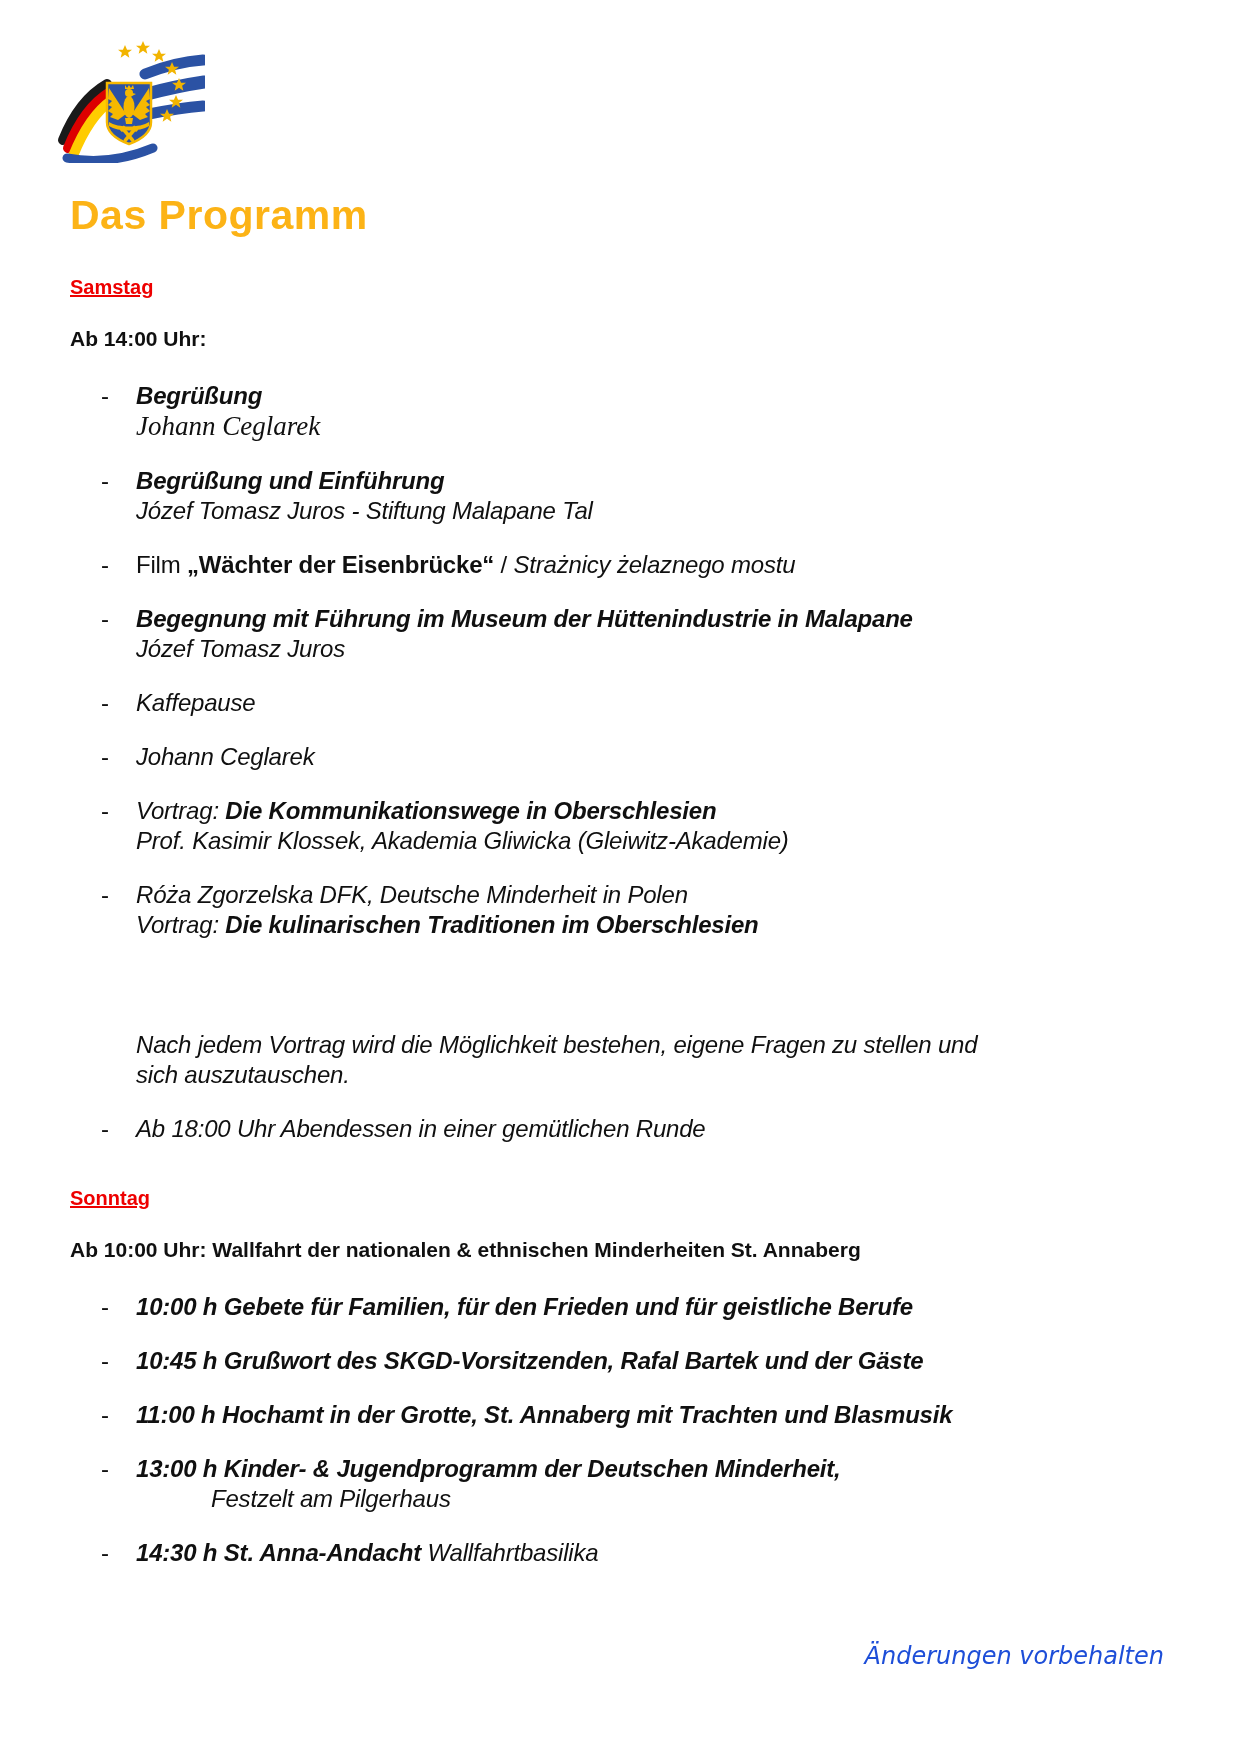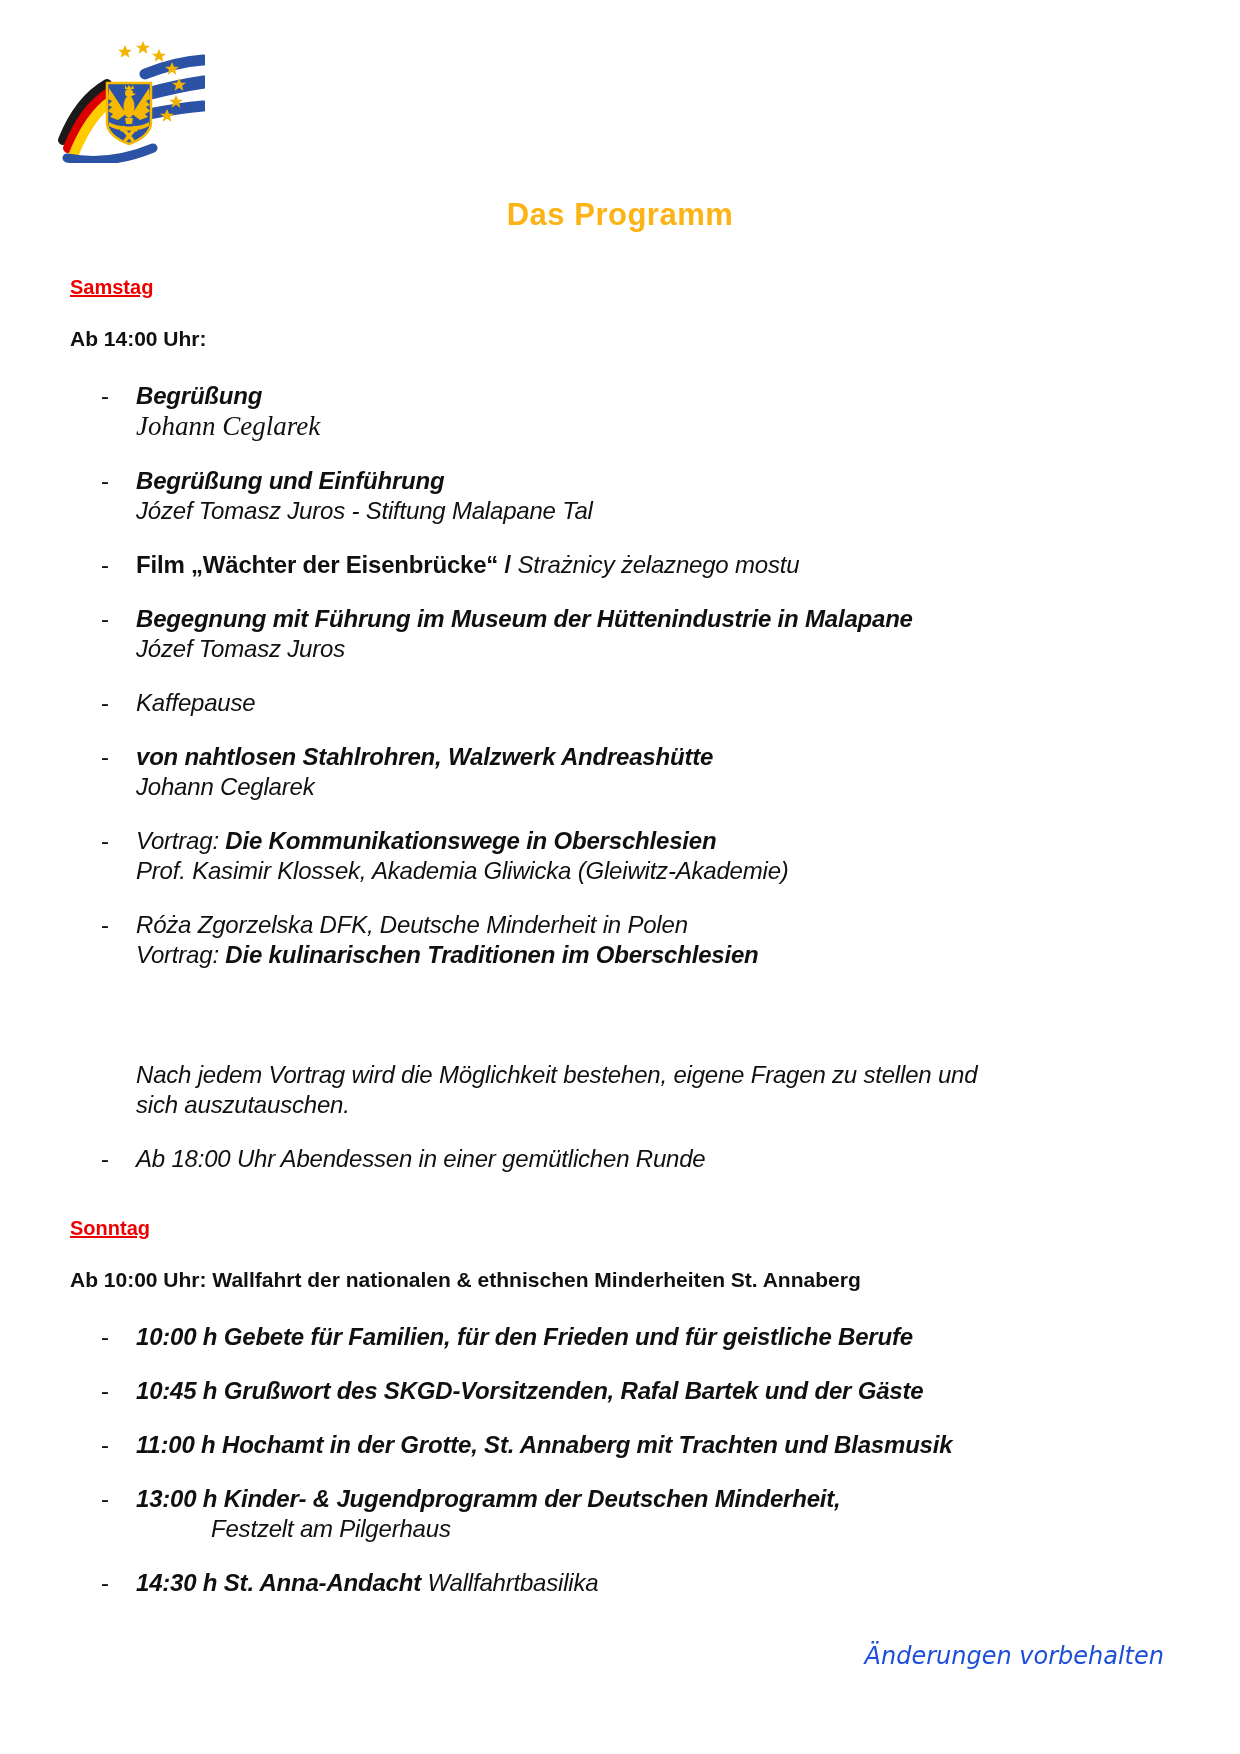--- a/index.html
+++ b/index.html
@@ -14,22 +14,22 @@
   }
   .logo{position:absolute;left:55px;top:36px;width:150px;height:127px;}
   .content{
     position:relative;
     box-sizing:border-box;
     width:100%;
     padding:0 70px;
   }
   .doc-title{
     margin:197px 0 0 0;
-    text-align:center;
-    font-size:31px;
+    text-align:left;
+    font-size:41px;
     line-height:36px;
     font-weight:bold;
     letter-spacing:.5px;
   }
   .sec + .sec{margin-top:30px;}
   .day-heading{
     margin:38px 0 0 0;
     font-size:20px;
     line-height:32px;
     font-weight:bold;
@@ -52,21 +52,21 @@
     font-size:24px;
     line-height:30px;
   }
   .lines{flex:1;min-width:0;}
   .line{
     font-size:24px;
     line-height:30px;
     letter-spacing:-0.2px;
     white-space:nowrap;
   }
-  .s-r{font-style:normal;font-weight:bold;}
+  .s-r{font-style:normal;font-weight:normal;}
   .s-b{font-weight:bold;}
   .s-i{font-style:italic;}
   .s-bi{font-style:italic;font-weight:bold;}
   .s-serif{
     font-family:"Liberation Serif",serif;
     font-style:italic;
     font-size:27px;
     letter-spacing:0;
   }
   .footer{
@@ -180,21 +180,20 @@
             </div>
             <div class="item">
               <div class="bullet">-</div>
               <div class="lines">
                 <div class="line"><span class="s-i">Kaffepause</span></div>
               </div>
             </div>
             <div class="item">
               <div class="bullet">-</div>
               <div class="lines">
-                <div class="line"><span class="s-bi">von nahtlosen Stahlrohren, Walzwerk Andreashütte</span></div>
                 <div class="line"><span class="s-i">Johann Ceglarek</span></div>
               </div>
             </div>
             <div class="item">
               <div class="bullet">-</div>
               <div class="lines">
                 <div class="line"><span class="s-i">Vortrag: </span><span class="s-bi">Die Kommunikationswege in Oberschlesien</span></div>
                 <div class="line"><span class="s-i">Prof. Kasimir Klossek, Akademia Gliwicka (Gleiwitz-Akademie)</span></div>
               </div>
             </div>

